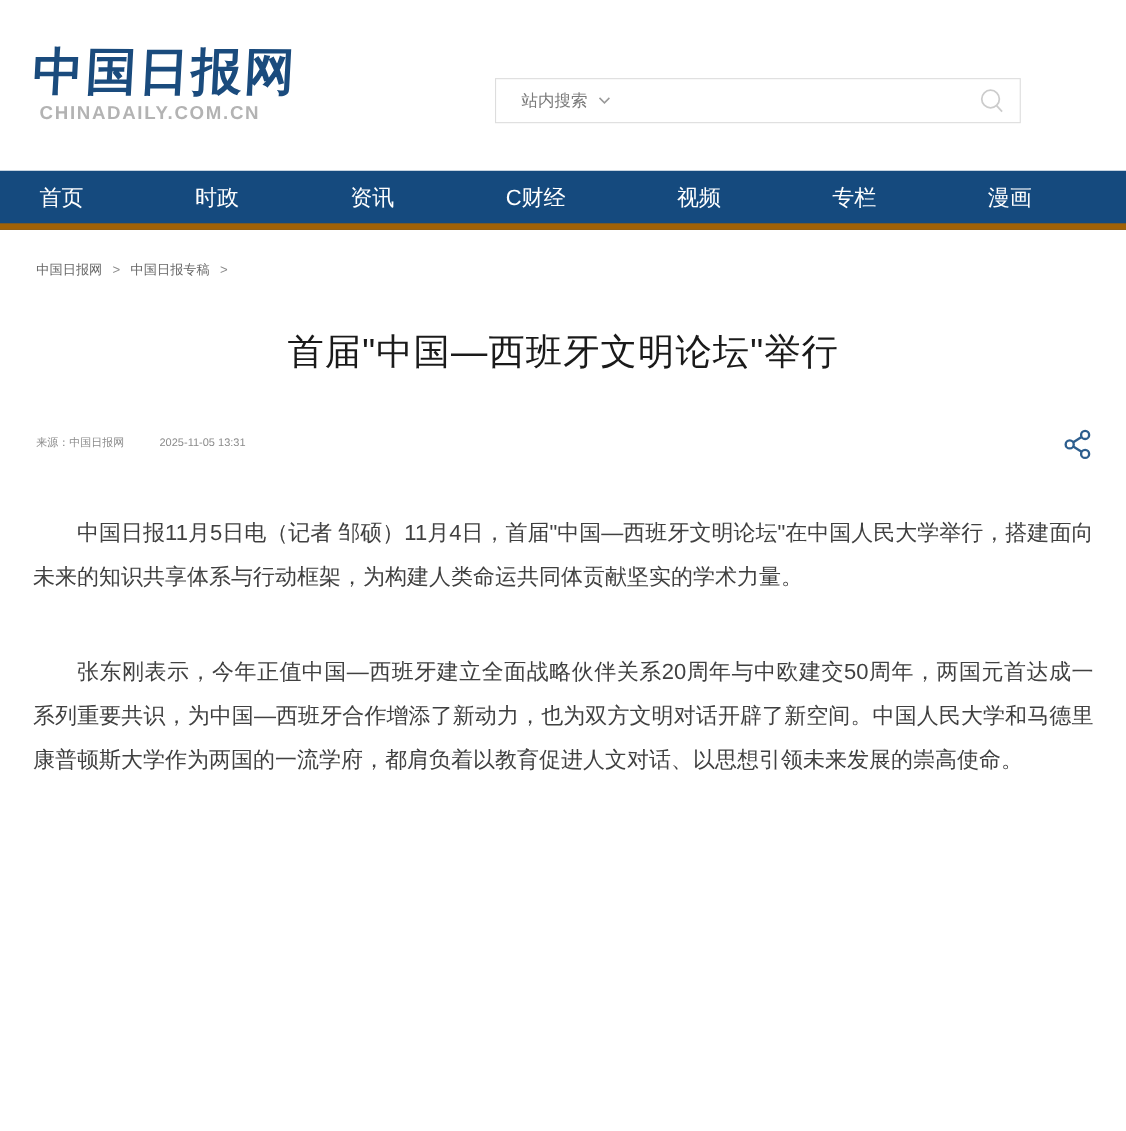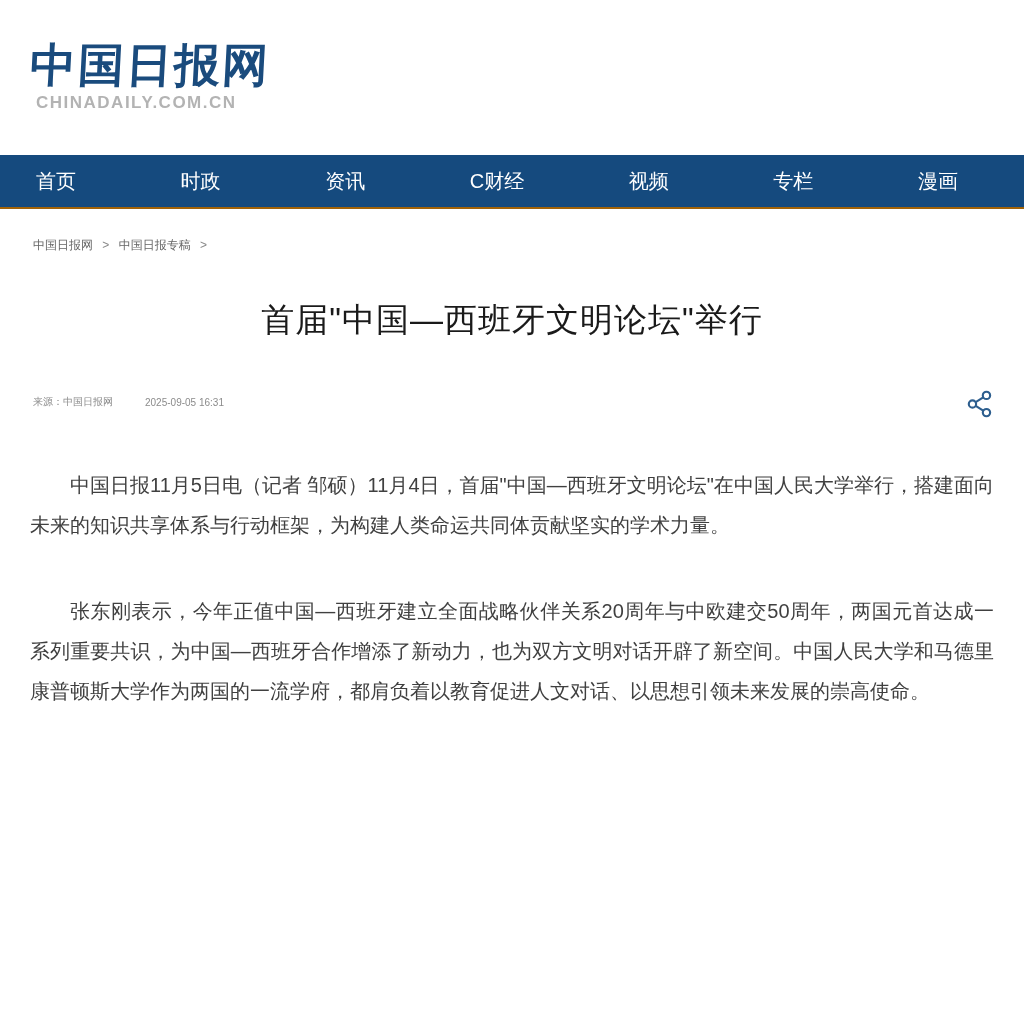--- a/index.html
+++ b/index.html
@@ -36,23 +36,23 @@
     font-size: 15px; padding: 0 12px; color: #333; background: transparent;
   }
   .search-btn {
     width: 50px; height: 100%; border: none; background: transparent;
     display: flex; align-items: center; justify-content: center; cursor: pointer;
   }
 
   
   .nav {
     height: 54px; background: #154a7e;
-    border-bottom: 2px solid #a16207;
+    border-bottom: 6px solid #a16207;
     display: flex; align-items: center; justify-content: space-between;
-    padding: 0 66px 0 36px;
+    padding: 0 86px 0 36px;
   }
   .nav-item {
     color: #ffffff; font-size: 20px; cursor: pointer; white-space: nowrap;
   }
 
   
   .breadcrumb {
     margin: 28px 0 0 33px; color: #666666; font-size: 12px;
   }
   .breadcrumb a { color: #666666; text-decoration: none; cursor: pointer; }
@@ -84,20 +84,39 @@
 </style>
 </head>
 <body>
 
 <div class="header">
   <div class="logo">
     <span class="logo-cn">中国日报网</span>
     <span class="logo-en">CHINADAILY.COM.CN</span>
   </div>
 
+  <div class="search-box">
+    <div class="search-cat">
+      <span>站内搜索</span>
+      <span style="display:flex">
+        <svg width="11" height="7" viewBox="0 0 11 7">
+            <polyline points="1,1 5.5,5.5 10,1" fill="none" stroke="#999999" stroke-width="1.4"></polyline>
+          </svg>
+      </span>
+    </div>
+    <input class="search-input" type="text" placeholder="" style="">
+    <button class="search-btn">
+      <span style="display:flex">
+        <svg width="26" height="26" viewBox="0 0 26 26">
+          <circle cx="11.5" cy="11" r="8" fill="none" stroke="#cccccc" stroke-width="1.6"></circle>
+          <line x1="17" y1="17" x2="22" y2="22.5" stroke="#cccccc" stroke-width="1.6"></line>
+        </svg>
+      </span>
+    </button>
+  </div>
 </div>
 
 <div class="nav">
   <span class="nav-item">首页</span>
   <span class="nav-item">时政</span>
   <span class="nav-item">资讯</span>
   <span class="nav-item">C财经</span>
   <span class="nav-item">视频</span>
   <span class="nav-item">专栏</span>
   <span class="nav-item">漫画</span>
@@ -108,21 +127,21 @@
   <span class="crumb-sep">&gt;</span>
   <a>中国日报专稿</a>
   <span class="crumb-sep">&gt;</span>
 </div>
 
 <h1 class="article-title">首届"中国—西班牙文明论坛"举行</h1>
 
 <div class="meta-row">
   <span>来源：</span>
   <span>中国日报网</span>
-  <span class="meta-time">2025-09-05 16:31</span>
+  <span class="meta-time">2025-11-05 13:31</span>
   <button class="share-btn">
     <span style="display:flex">
       <svg width="26" height="28" viewBox="0 0 24 26">
         <circle cx="18" cy="5" r="3.4" fill="none" stroke="#2d5e8e" stroke-width="2"></circle>
         <circle cx="5" cy="13" r="3.4" fill="none" stroke="#2d5e8e" stroke-width="2"></circle>
         <circle cx="18" cy="21" r="3.4" fill="none" stroke="#2d5e8e" stroke-width="2"></circle>
         <line x1="8" y1="11.2" x2="15" y2="6.8" stroke="#2d5e8e" stroke-width="2"></line>
         <line x1="8" y1="14.8" x2="15" y2="19.2" stroke="#2d5e8e" stroke-width="2"></line>
       </svg>
     </span>

